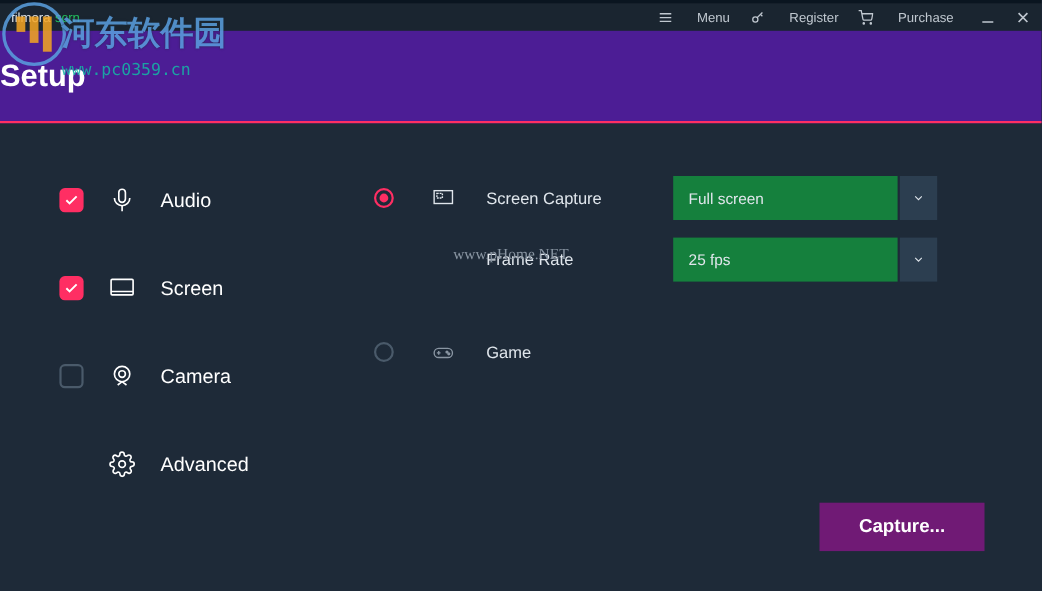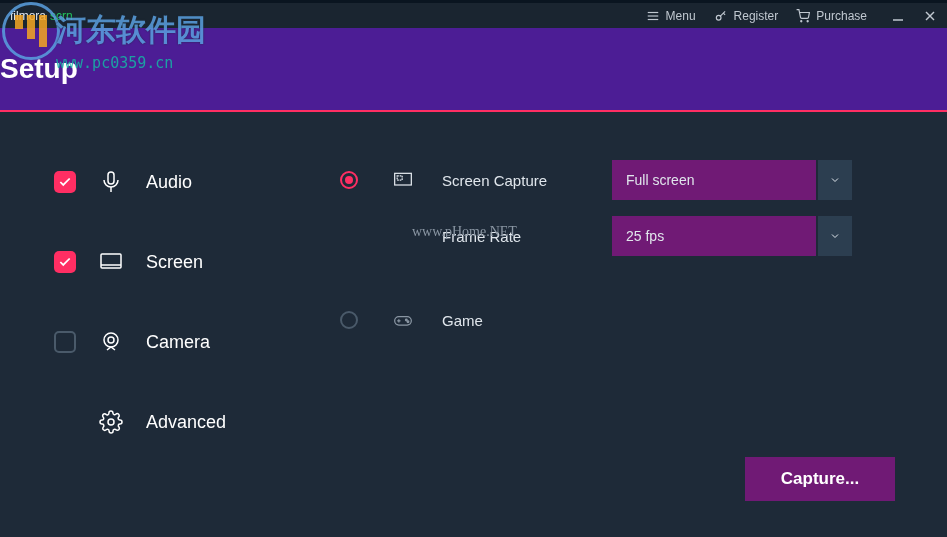--- a/index.html
+++ b/index.html
@@ -22,21 +22,21 @@
   color: #c0c8d0;
   border-top: 3px solid #0a1520;
 }
 .logo-area { display: flex; align-items: center; gap: 4px; }
 .logo-text { color: #e0e6ec; font-weight: 500; }
 .logo-accent { color: #22c55e; text-align: right; }
 .titlebar-spacer { flex: 1; }
 .titlebar-item {
   display: flex;
   align-items: center;
-  gap: 6px;
+  gap: 22px;
   margin-left: 18px;
   cursor: pointer;
   color: #c0c8d0;
 }
 .titlebar-item svg { width: 14px; height: 14px; }
 .win-controls { display: flex; align-items: center; margin-left: 24px; gap: 18px; }
 .win-btn { width: 14px; height: 14px; display: flex; align-items: center; justify-content: center; cursor: pointer; color: #c0c8d0; }
 
 .header {
   height: 84px;
@@ -98,21 +98,21 @@
 }
 .row-icon { width: 30px; display: flex; justify-content: center; margin-right: 24px; }
 .row-icon svg { width: 24px; height: 20px; }
 .row-label { width: 170px; font-size: 15px; color: #e0e6ec; }
 .dropdown {
   display: flex;
   width: 240px;
 }
 .dropdown-value {
   flex: 1;
-  background: #701a75;
+  background: #15803d;
   padding: 12px 14px;
   font-size: 14px;
   color: #e0e6ec;
 }
 .dropdown-arrow {
   width: 34px;
   background: #2c3e50;
   margin-left: 2px;
   display: flex; align-items: center; justify-content: center;
 }

